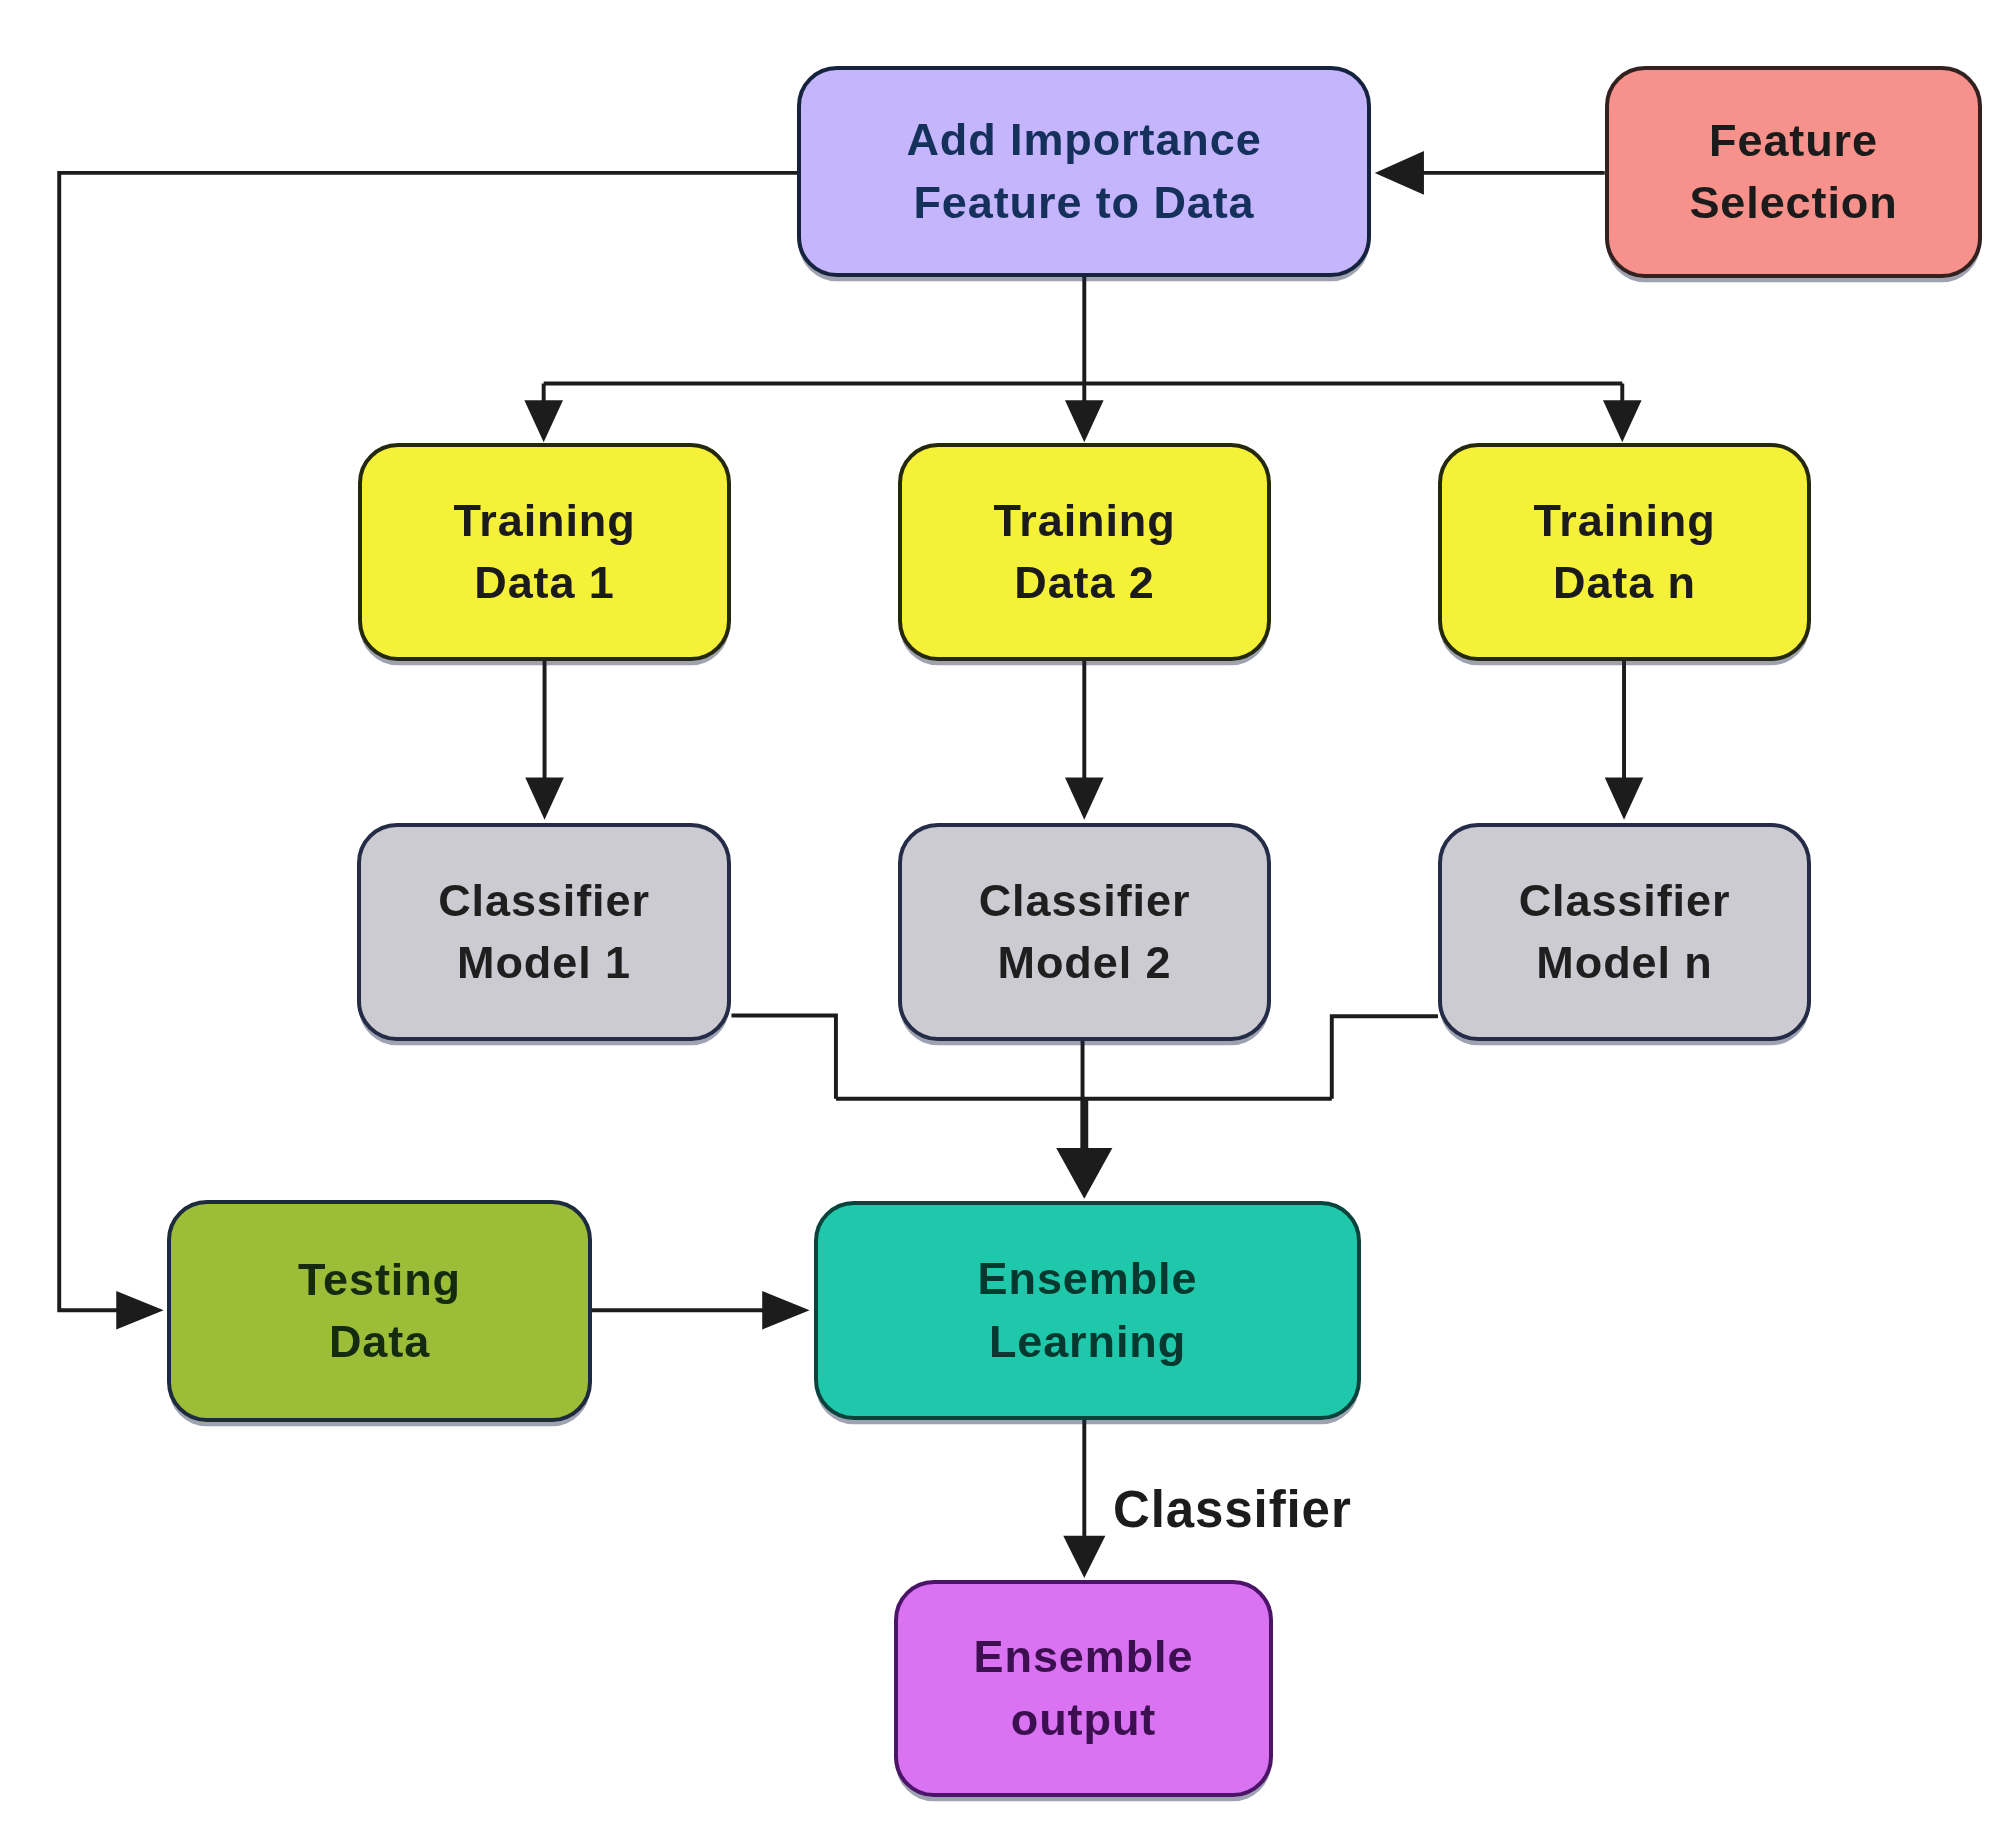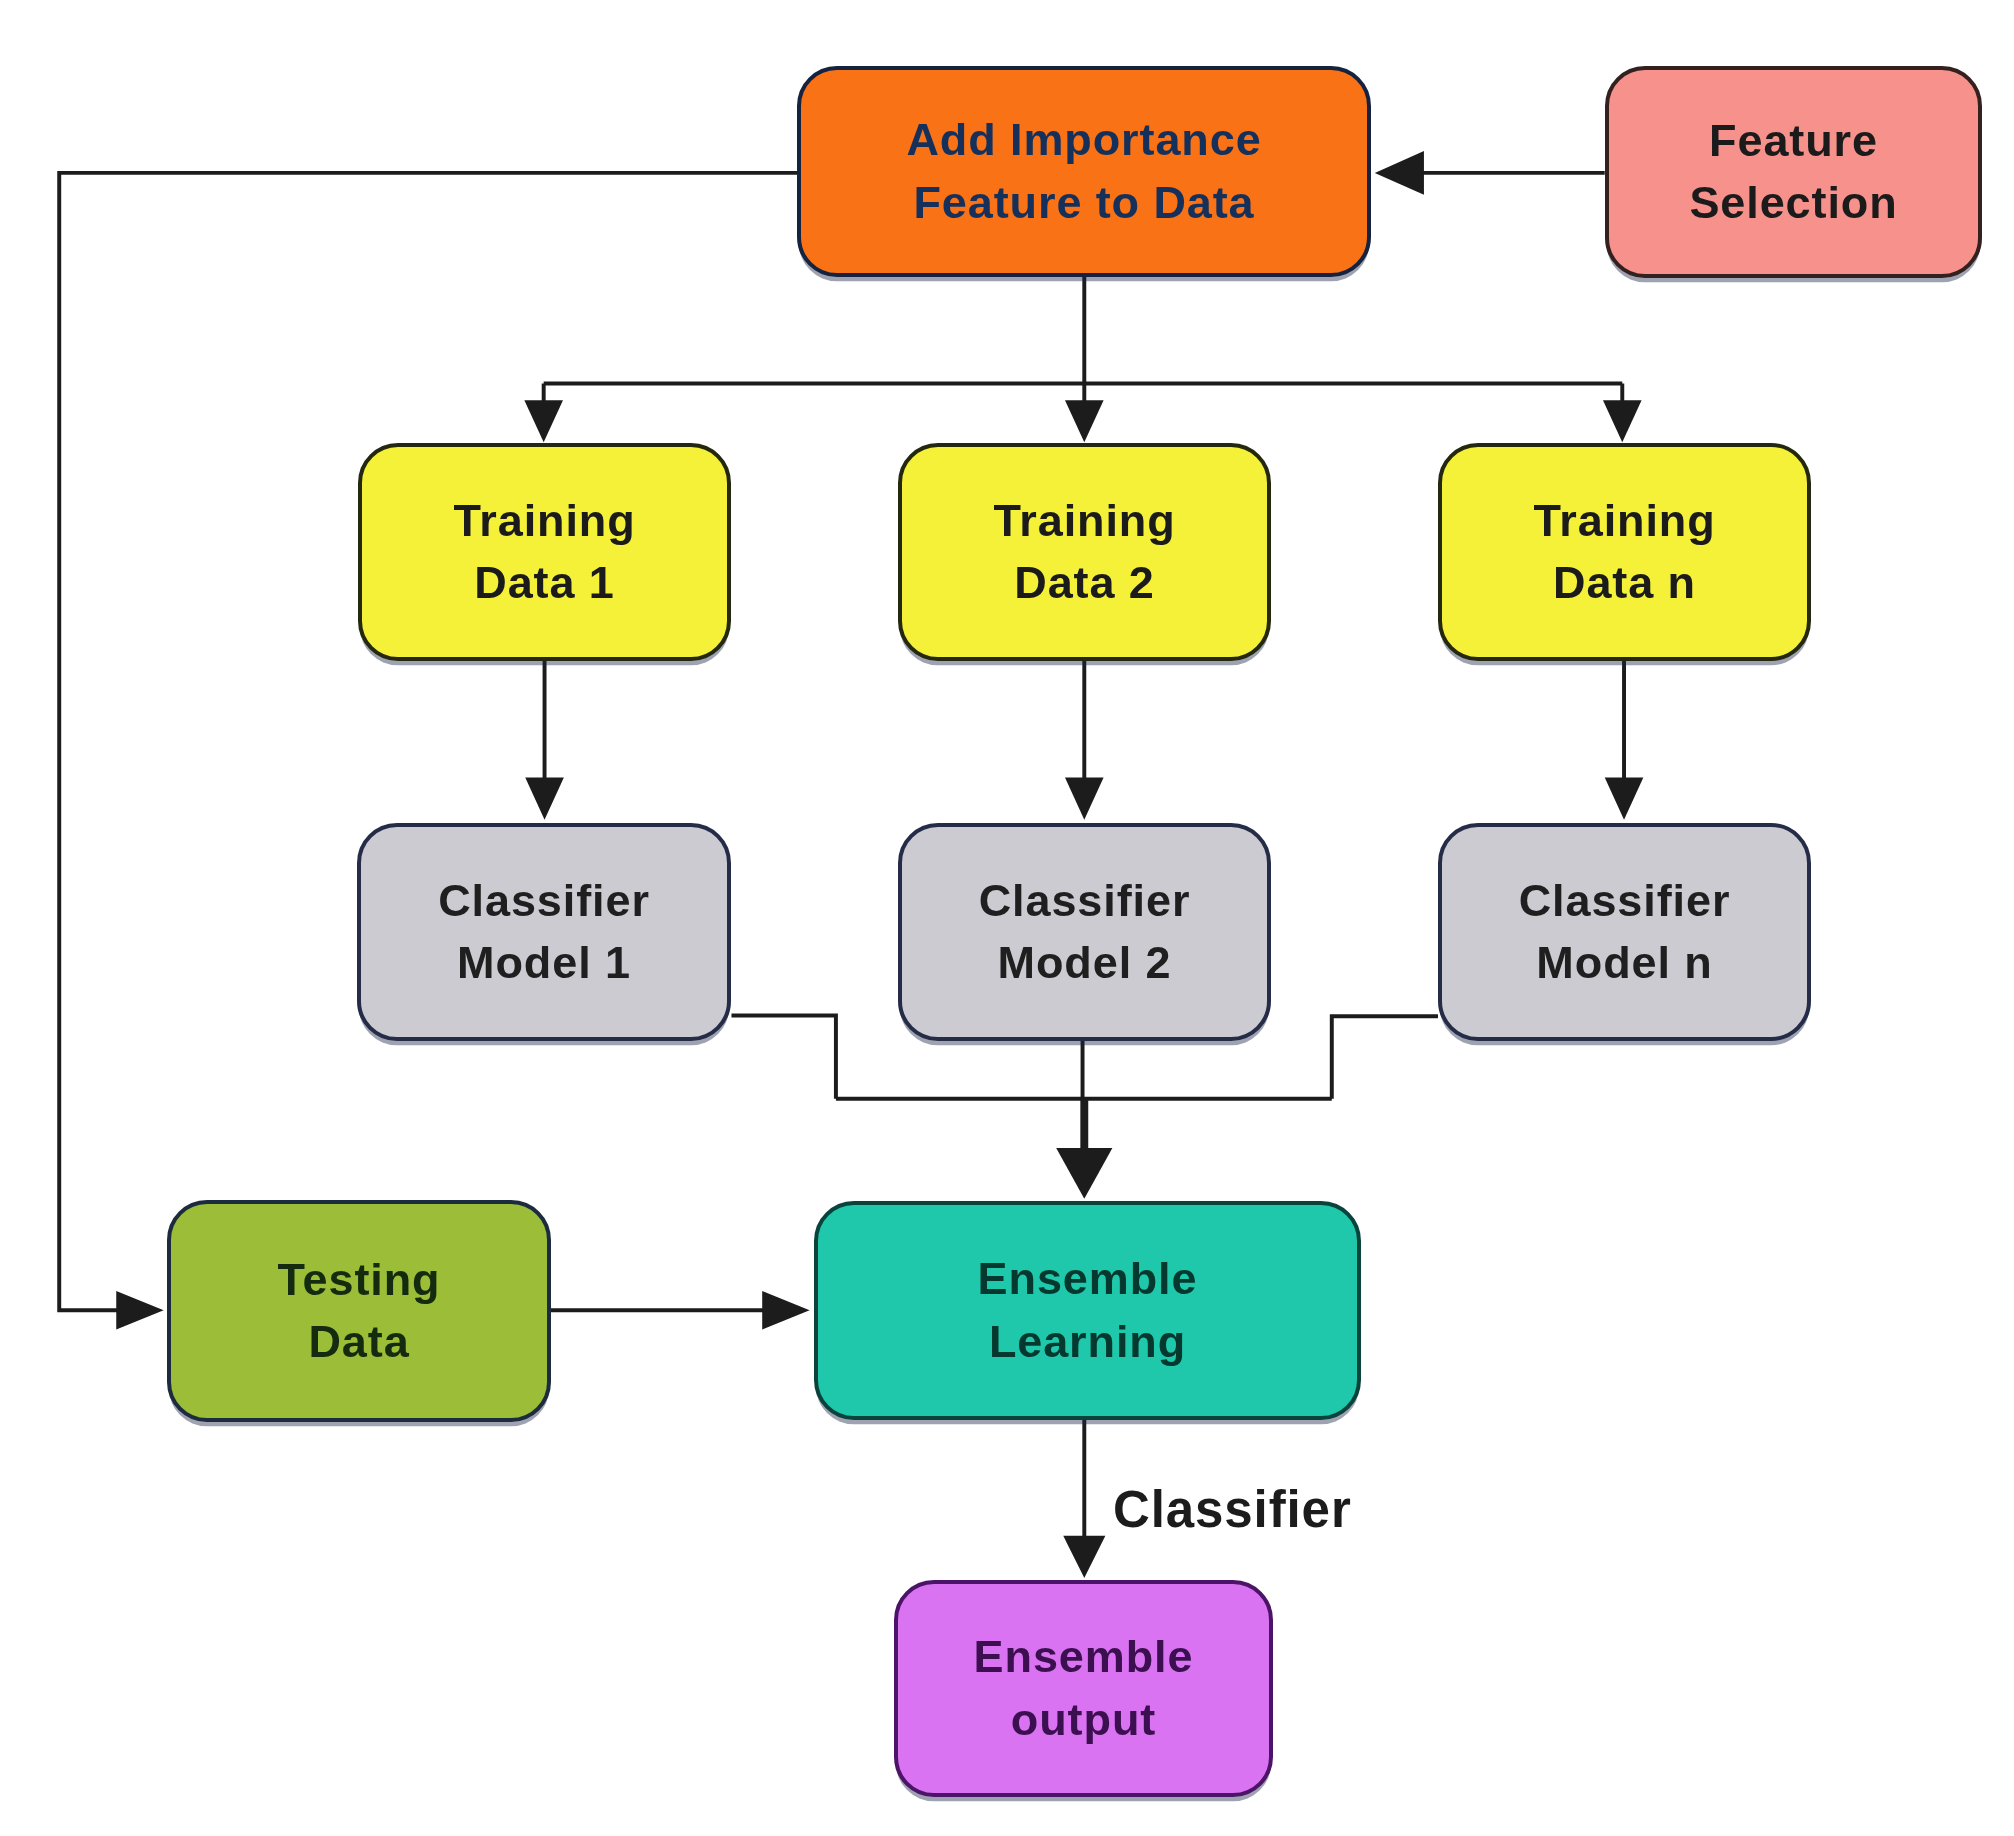--- a/index.html
+++ b/index.html
@@ -33,21 +33,21 @@
   }
   
   #n-add-importance    {left:797px;  top:66px;   width:574px; height:211px;}
   #n-feature-selection {left:1605px; top:66px;   width:377px; height:212px;}
   #n-training-data-1   {left:358px;  top:443px;  width:373px; height:218px;}
   #n-training-data-2   {left:898px; top:443px;  width:373px; height:218px;}
   #n-training-data-n   {left:1438px; top:443px;  width:373px; height:218px;}
   #n-classifier-model-1{left:357px;  top:823px;  width:374px; height:218px;}
   #n-classifier-model-2{left:898px; top:823px;  width:373px; height:218px;}
   #n-classifier-model-n{left:1438px; top:823px;  width:373px; height:218px;}
-  #n-testing-data      {left:167px;  top:1200px; width:384px; height:222px;}
+  #n-testing-data      {left:167px;  top:1200px; width:425px; height:222px;}
   #n-ensemble-learning {left:814px;  top:1201px; width:547px; height:219px;}
   #n-ensemble-output   {left:894px; top:1580px; width:379px; height:217px;}
   .edge-label{
     position:absolute;
     left:1113px;top:1480px;
     font-weight:bold;
     font-size:51px;
     color:#1c1c1c;
     letter-spacing:0.9px;
   }
@@ -102,21 +102,21 @@
       <path d="M 613 1493 H 870"></path>
       <polygon points="868,1471 868,1515 922,1493"></polygon>
     </g>
 
     <g>
       <path d="M 1235 1618 V 1752"></path>
       <polygon points="1211,1750 1259,1750 1235,1798"></polygon>
     </g>
   </svg>
 
-  <div class="node" id="n-add-importance" style="background: #f97316; border-color: rgb(22, 35, 63);">
+  <div class="node" id="n-add-importance" style="background: #c4b5fd; border-color: rgb(22, 35, 63);">
     <div class="label" style="color: rgb(22, 48, 92);">Add Importance
 Feature to Data</div>
   </div>
 
   <div class="node" id="n-feature-selection" style="background: rgb(246, 145, 139); border-color: rgb(51, 33, 31);">
     <div class="label" style="color: rgb(27, 27, 27);">Feature
 Selection</div>
   </div>
 
   <div class="node" id="n-training-data-1" style="background: rgb(245, 241, 57); border-color: rgb(36, 40, 15);">

